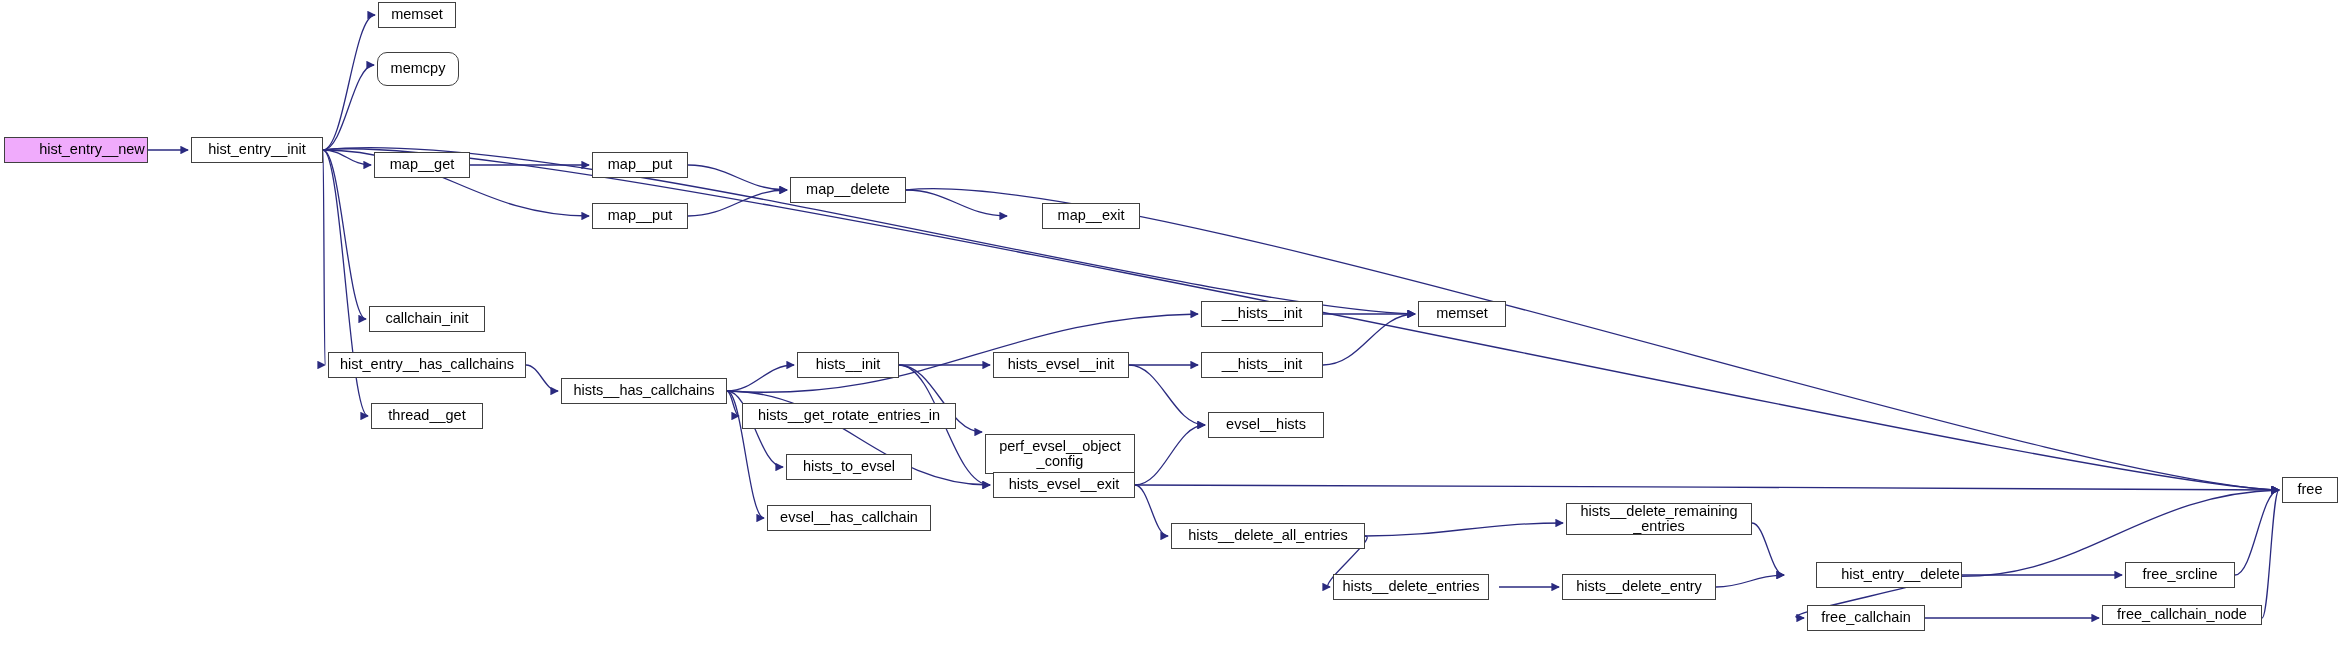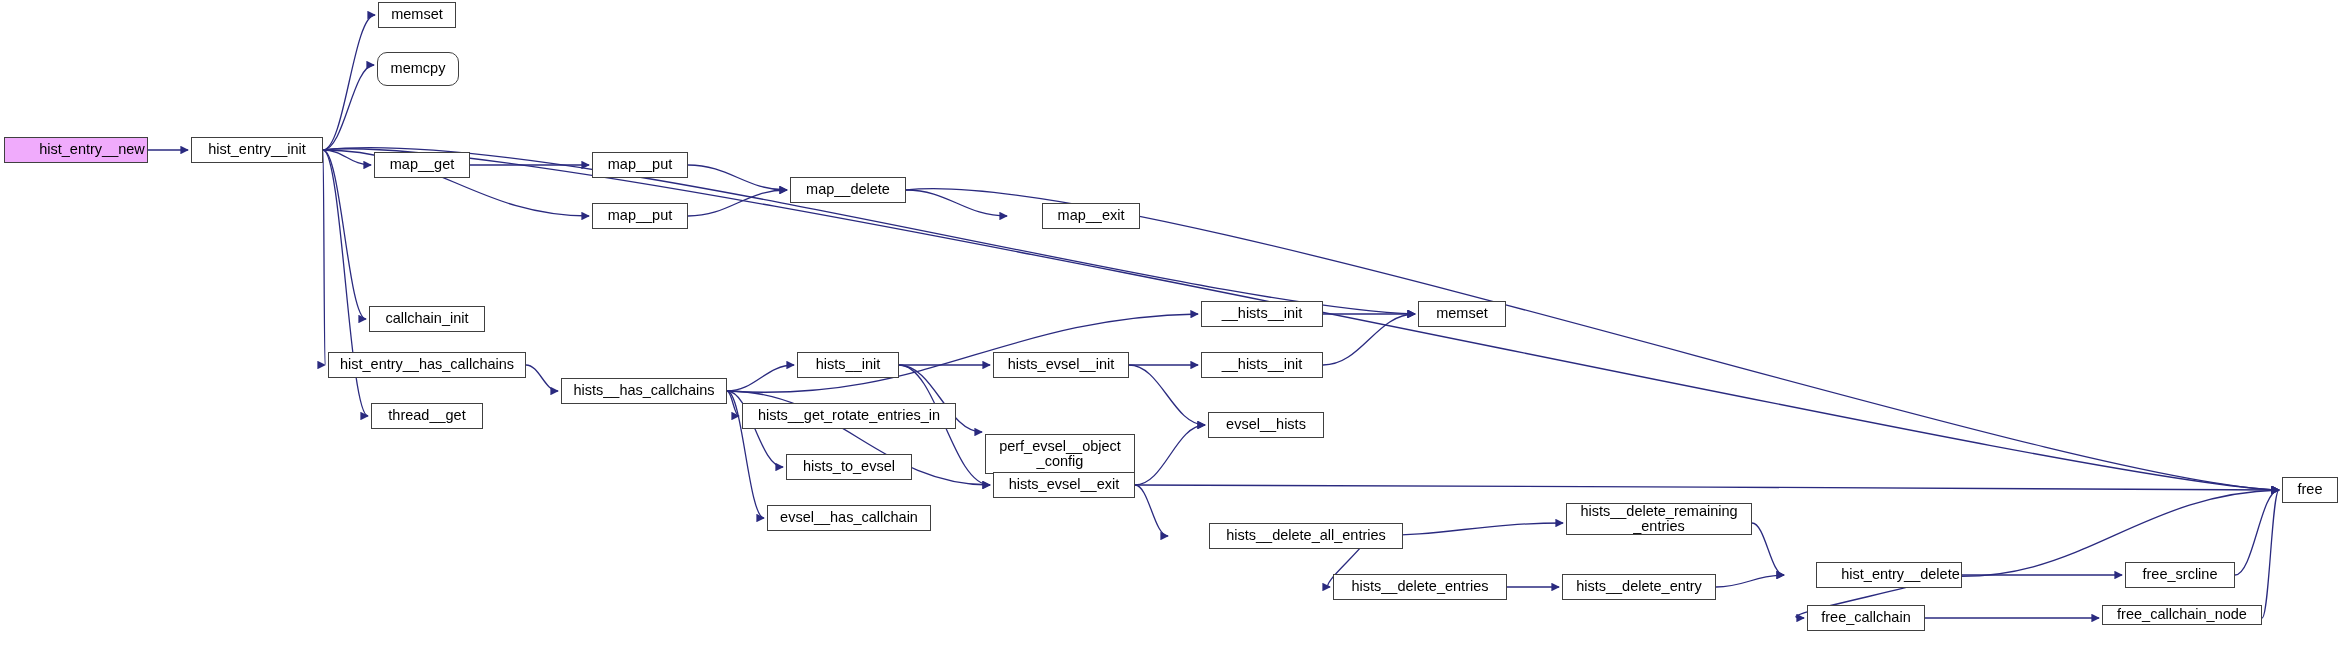--- a/index.html
+++ b/index.html
@@ -120,22 +120,22 @@
       <div class="node" style="left: 786px; top: 454px; width: 126px; height: 26px;"><span class="lbl">hists_to_evsel</span></div>
       <div class="node" style="left: 767px; top: 505px; width: 164px; height: 26px;"><span class="lbl">evsel__has_callchain</span></div>
       <div class="node" style="left: 993px; top: 352px; width: 136px; height: 26px;"><span class="lbl">hists_evsel__init</span></div>
       <div class="node" style="left: 985px; top: 412px; width: 150px; height: 40px; margin-top: 22px;"><span class="lbl">perf_evsel__object
 _config</span></div>
       <div class="node" style="left: 993px; top: 472px; width: 142px; height: 26px;"><span class="lbl">hists_evsel__exit</span></div>
       <div class="node" style="left: 1201px; top: 301px; width: 122px; height: 26px;"><span class="lbl">__hists__init</span></div>
       <div class="node" style="left: 1201px; top: 352px; width: 122px; height: 26px;"><span class="lbl">__hists__init</span></div>
       <div class="node" style="left: 1208px; top: 412px; width: 116px; height: 26px;"><span class="lbl">evsel__hists</span></div>
       <div class="node" style="left: 1418px; top: 301px; width: 88px; height: 26px;"><span class="lbl">memset</span></div>
-      <div class="node" style="left: 1209px; top: 523px; width: 194px; height: 26px;"><span class="lbl">hists__delete_all_entries</span></div>
-      <div class="node" style="left: 1333px; top: 574px; width: 174px; height: 26px;"><span class="lbl">hists__delete_entries</span></div>
+      <div class="node" style="left: 1171px; top: 523px; width: 194px; height: 26px;"><span class="lbl">hists__delete_all_entries</span></div>
+      <div class="node" style="left: 1333px; top: 574px; width: 156px; height: 26px;"><span class="lbl">hists__delete_entries</span></div>
       <div class="node" style="left: 1566px; top: 503px; width: 186px; height: 32px;"><span class="lbl">hists__delete_remaining
 _entries</span></div>
       <div class="node" style="left: 1562px; top: 574px; width: 154px; height: 26px;"><span class="lbl">hists__delete_entry</span></div>
       <div class="node" style="left: 1816px; top: 562px; width: 146px; height: 26px; padding-left: 23px;"><span class="lbl">hist_entry__delete</span></div>
       <div class="node" style="left: 2125px; top: 562px; width: 110px; height: 26px;"><span class="lbl">free_srcline</span></div>
       <div class="node" style="left: 1807px; top: 605px; width: 118px; height: 26px;"><span class="lbl">free_callchain</span></div>
       <div class="node" style="left: 2102px; top: 605px; width: 160px; height: 20px;"><span class="lbl">free_callchain_node</span></div>
       <div class="node" style="left: 2282px; top: 477px; width: 56px; height: 26px;"><span class="lbl">free</span></div>
     </div>
 </div>

